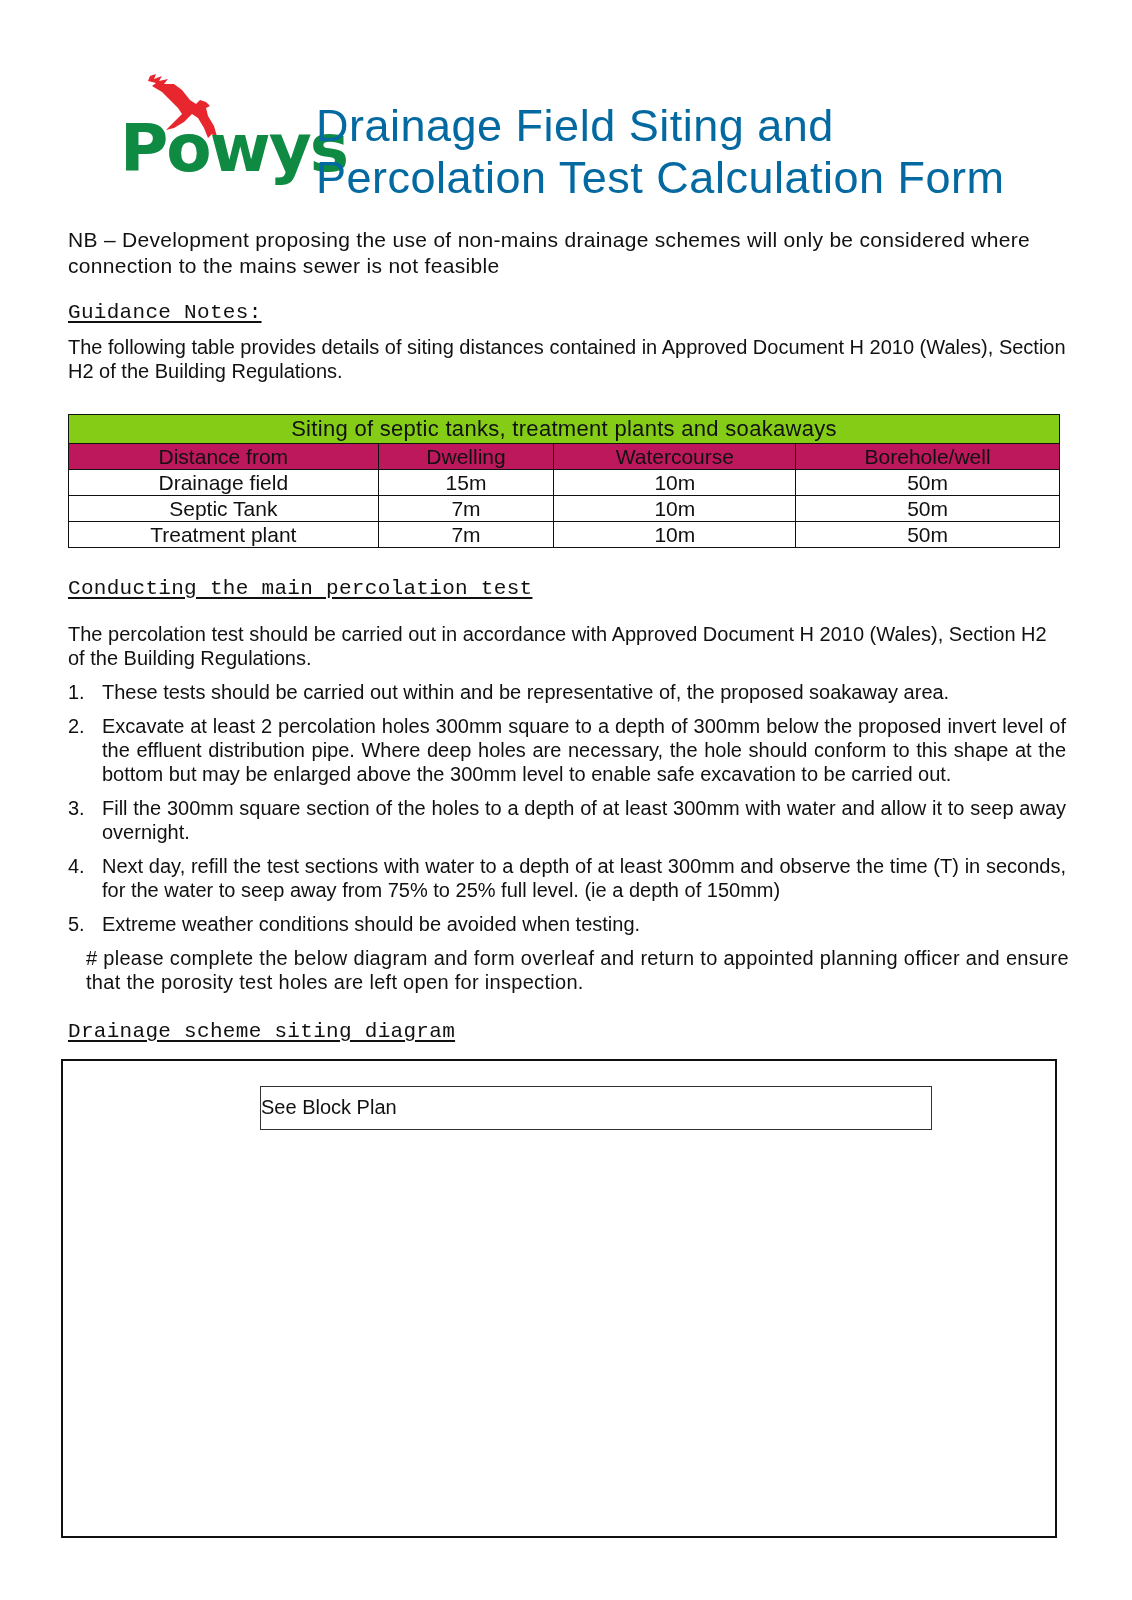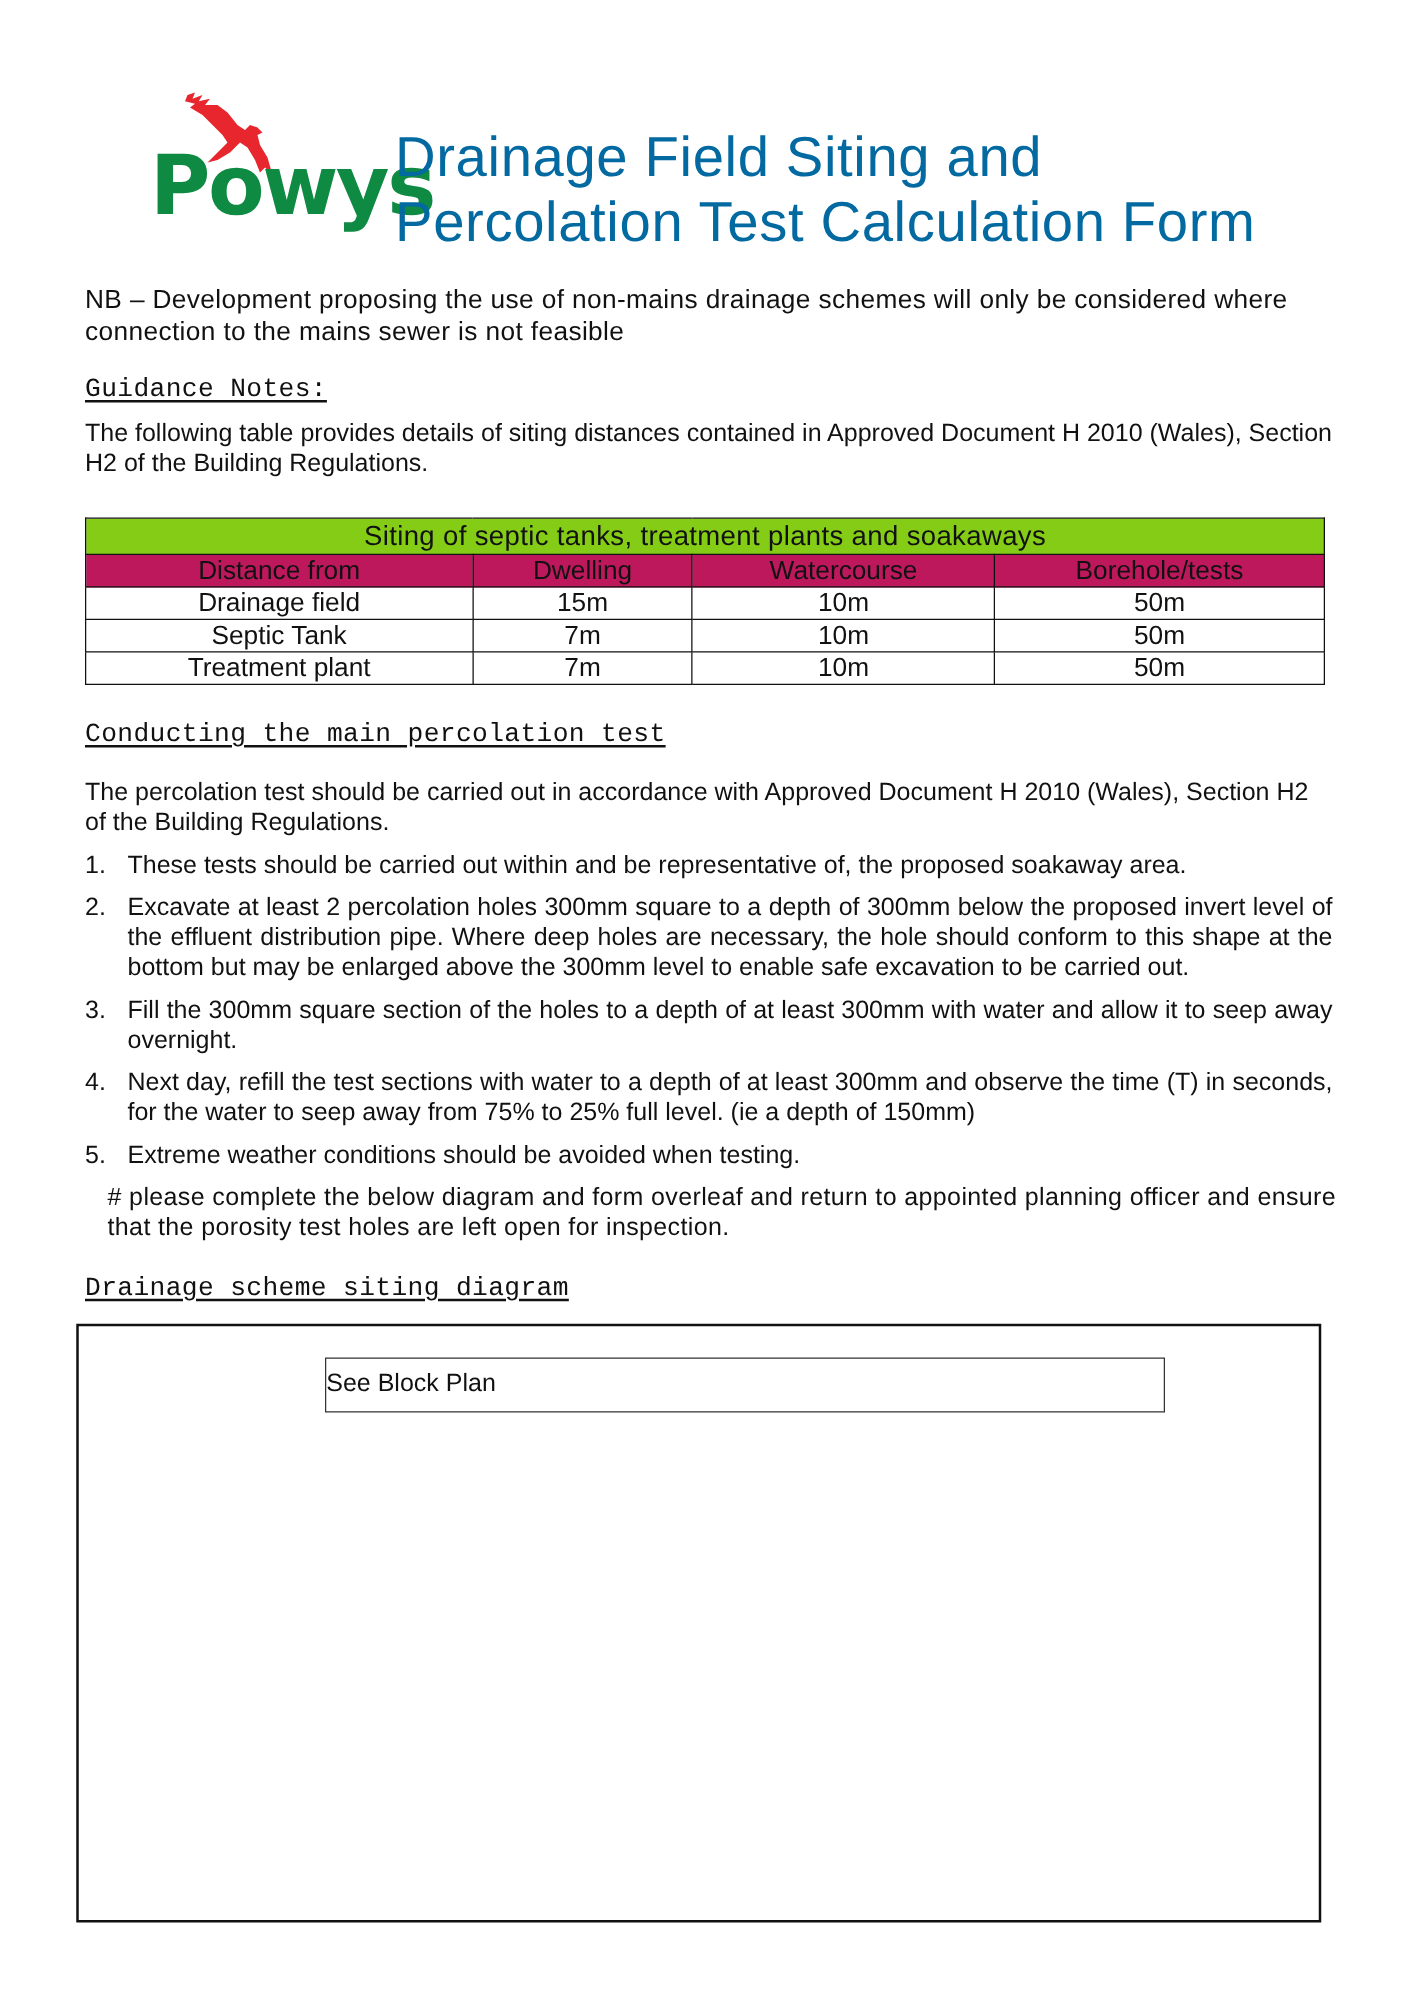--- a/index.html
+++ b/index.html
@@ -71,21 +71,21 @@
       <col style="width:264px">
   </colgroup>
   <tbody>
       <tr class="title-row">
     <td colspan="4">Siting of septic tanks, treatment plants and soakaways</td>
   </tr>
   <tr class="head-row">
     <td>Distance from</td>
     <td>Dwelling</td>
     <td>Watercourse</td>
-    <td>Borehole/tests</td>
+    <td>Borehole/well</td>
   </tr>
   <tr>
     <td>Drainage field</td>
     <td>15m</td>
     <td>10m</td>
     <td>50m</td>
   </tr>
   <tr>
     <td>Septic Tank</td>
     <td>7m</td>

